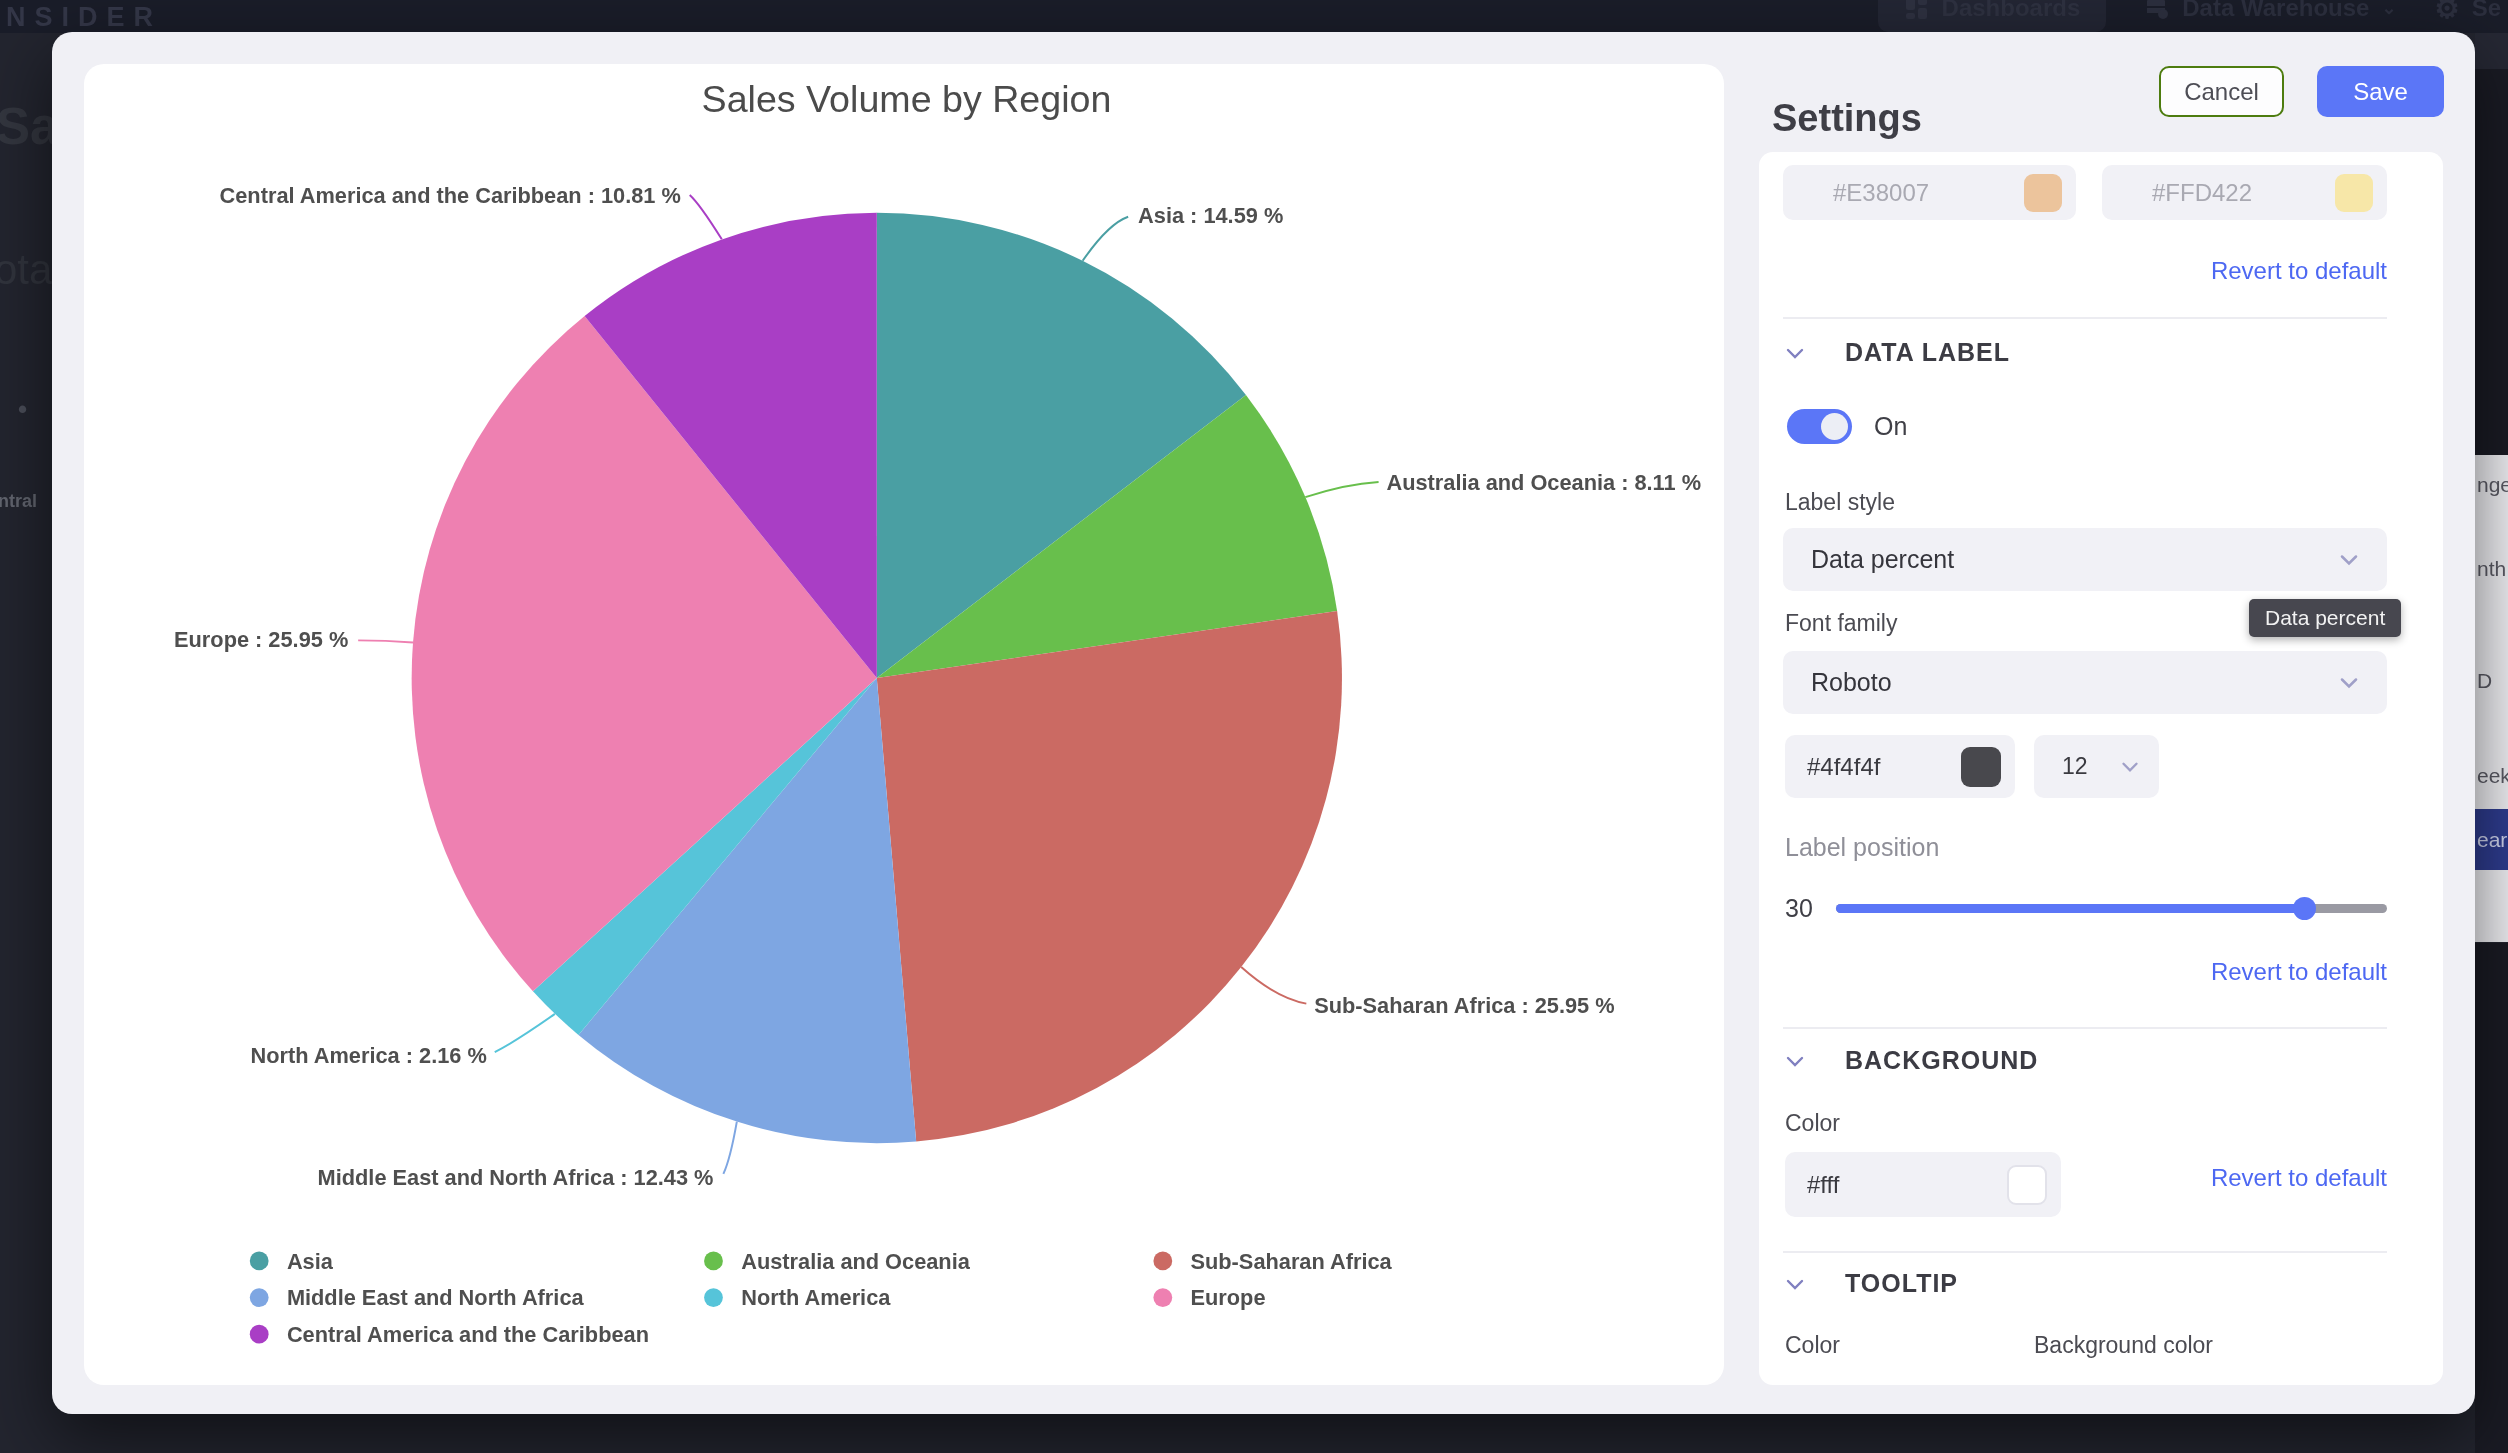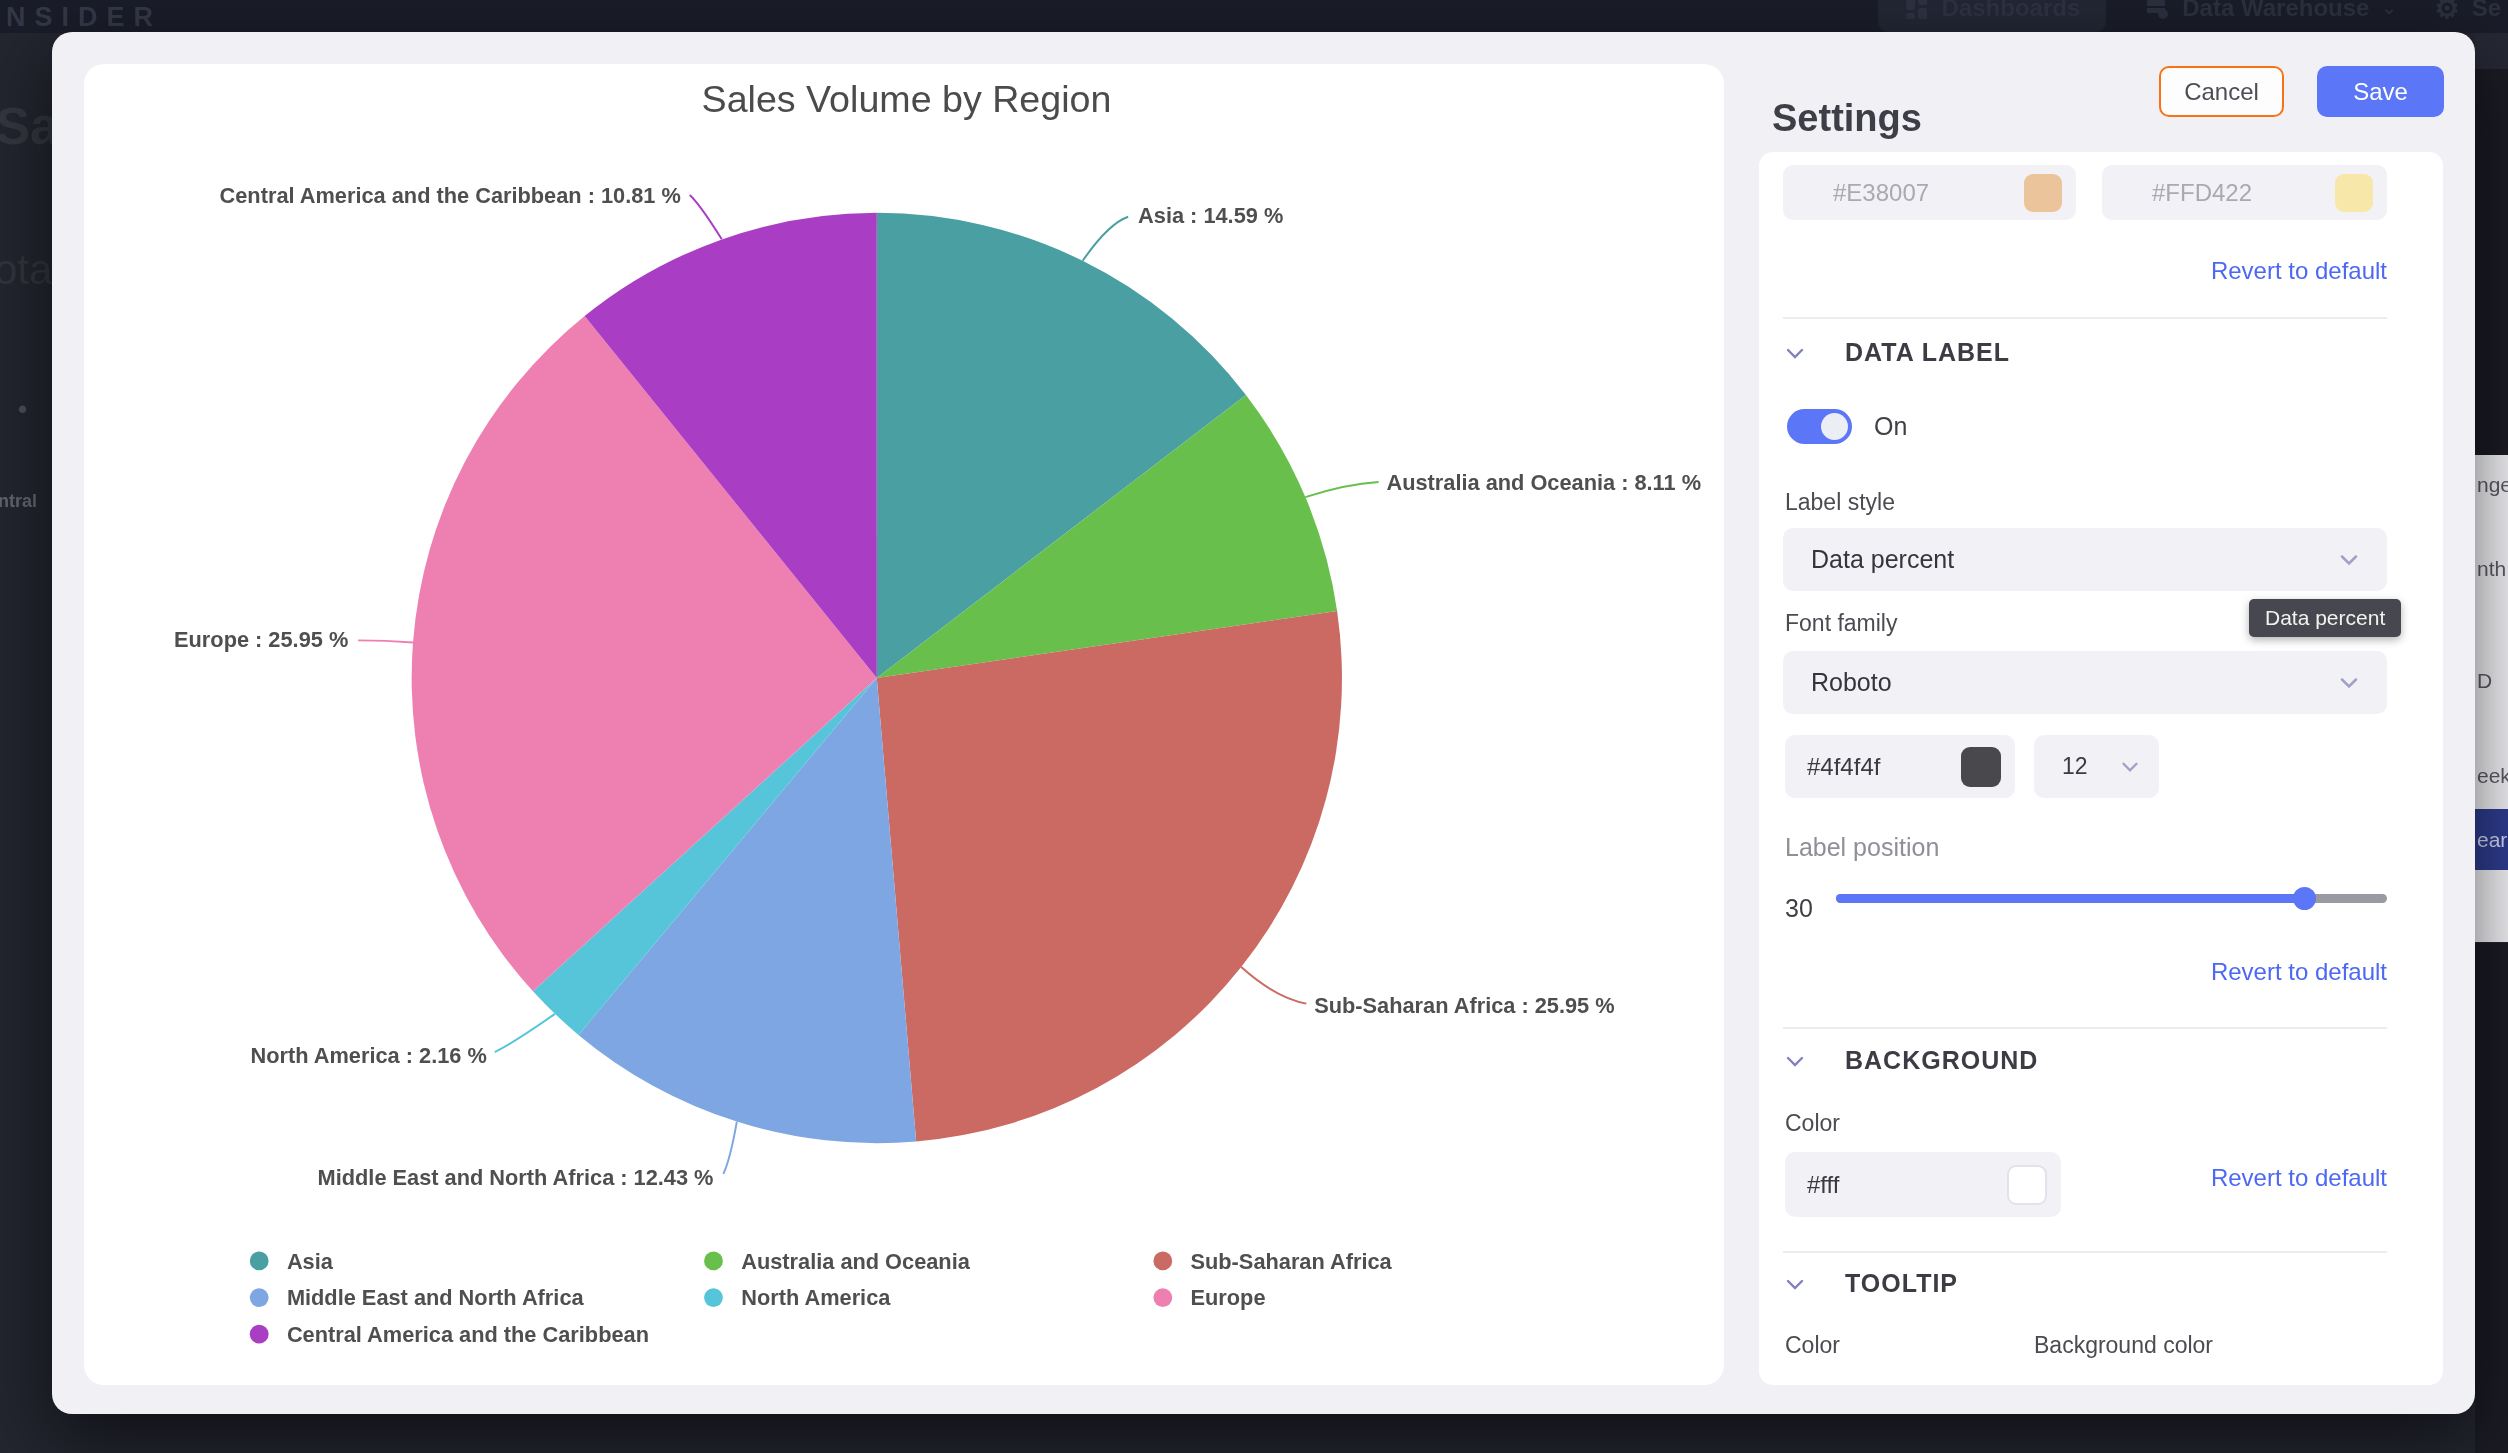--- a/index.html
+++ b/index.html
@@ -26,21 +26,21 @@
   .modal { position:absolute; left:52px; top:32px; width:2423px; height:1382px; background:#f0f0f5;
     border-radius:20px; box-shadow:0 24px 69px rgba(0,0,0,.55); }
 
   
   .chart-card { position:absolute; left:32px; top:32px; width:1640px; height:1321px; background:#ffffff; border-radius:20px; }
   .chart-card svg { display:block; }
 
   
   .panel-head-title { position:absolute; left:1720px; top:65px; font-size:38px; font-weight:700; color:#3e3e46; }
   .btn { position:absolute; top:34px; height:51px; border-radius:10px; font-size:24px; display:flex; align-items:center; justify-content:center; cursor:pointer; }
-  .btn-cancel { left:2107px; width:125px; background:#fdfdfe; border:2px solid #f97316; color:#4d4d55; }
+  .btn-cancel { left:2107px; width:125px; background:#fdfdfe; border:2px solid #4d7c0f; color:#4d4d55; }
   .btn-save { left:2265px; width:127px; background:#5b76f7; color:#ffffff; font-weight:500; }
 
   .settings-card { position:absolute; left:1707px; top:120px; width:684px; height:1233px; background:#ffffff; border-radius:14px; overflow:hidden; }
   .sc { position:absolute; }
   .inp { background:#f1f1f6; border-radius:10px; display:flex; align-items:center; justify-content:space-between; padding:0 14px 0 22px; }
   .inp .hex { font-size:24px; color:#3a3a40; }
   .inp .hex.dim { color:#a9a9b2;margin-left:28px; }
   .swatch { border-radius:9px; }
   .link { color:#4d68f2; font-size:24px; font-weight:500; text-align:right; cursor:pointer; }
   .divider { position:absolute; left:24px; width:604px; height:2px; background:#ececf1; }
@@ -49,21 +49,21 @@
   .lbl { position:absolute; left:26px; font-size:23px; color:#4b4b52; }
   .lbl-gray { color:#8f8f98; font-size:25px; }
   .dd { position:absolute; left:24px; width:604px; height:63px; background:#f1f1f6; border-radius:10px;
     display:flex; align-items:center; justify-content:space-between; padding:0 24px 0 28px; cursor:pointer; }
   .dd .v { font-size:25px; color:#35353c; }
   .toggle { position:absolute; left:28px; width:65px; height:35px; background:#5b76f7; border-radius:20px; cursor:pointer; }
   .toggle .knob { position:absolute; right:4px; top:4px; width:27px; height:27px; border-radius:50%; background:#eceef5; }
   .toggle-label { position:absolute; left:115px; font-size:25px; color:#3f3f46; }
   .tooltip { position:absolute; background:#47474f; color:#f2f2f2; font-size:21px; font-weight:500;
     padding:7px 16px; border-radius:5px; box-shadow:0 3px 8px rgba(0,0,0,.3); white-space:nowrap; }
-  .slider-row { position:absolute; left:26px; width:602px; display:flex; }
+  .slider-row { position:absolute; left:26px; width:602px; display:flex; align-items:center; }
   .slider-val { font-size:25px; color:#3f3f46; width:51px; }
   .slider-track { position:relative; flex:1; height:9px; border-radius:5px; background:#9a9aa3; cursor:pointer; }
   .slider-fill { position:absolute; left:0; top:0; height:9px; border-radius:5px; background:#5b76f7; }
   .slider-thumb { position:absolute; top:-7px; width:23px; height:23px; border-radius:50%; background:#5b76f7; }
   .chev { flex:0 0 auto; }
 </style>
 </head>
 <body>
 
 <div class="stage">

